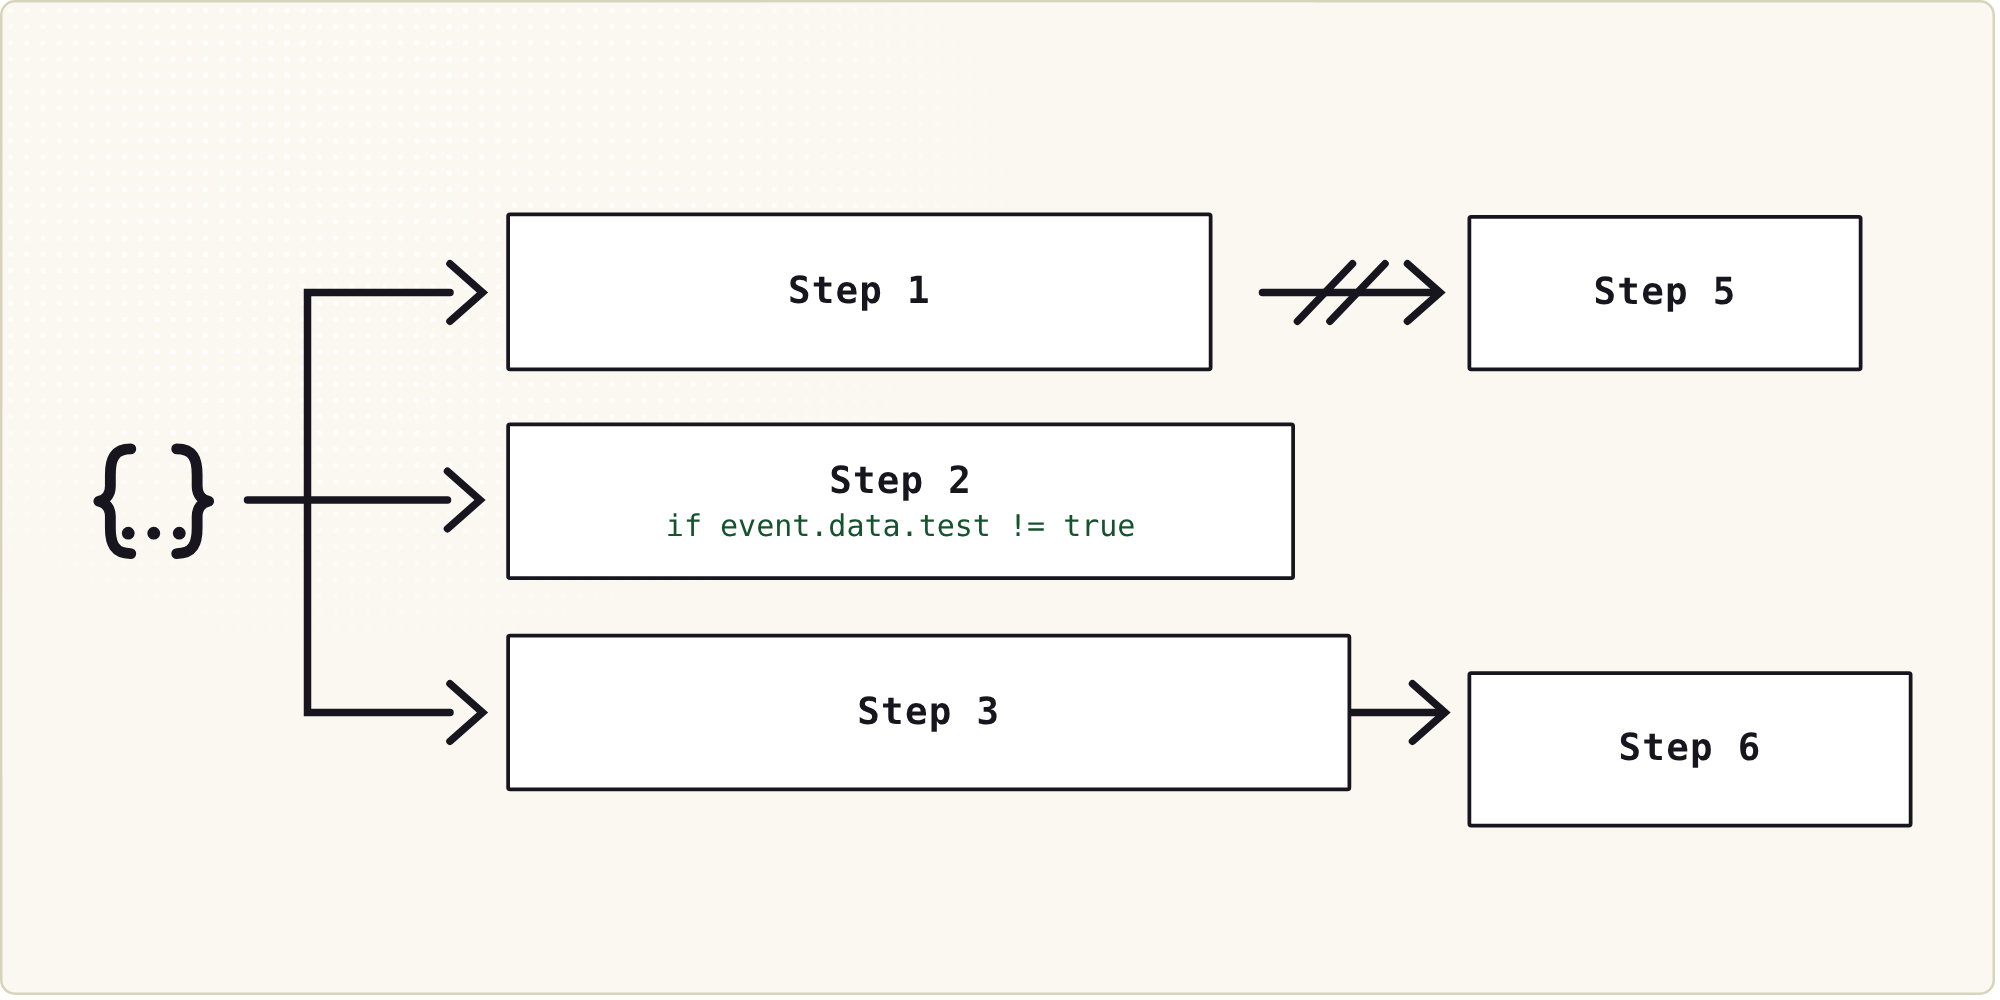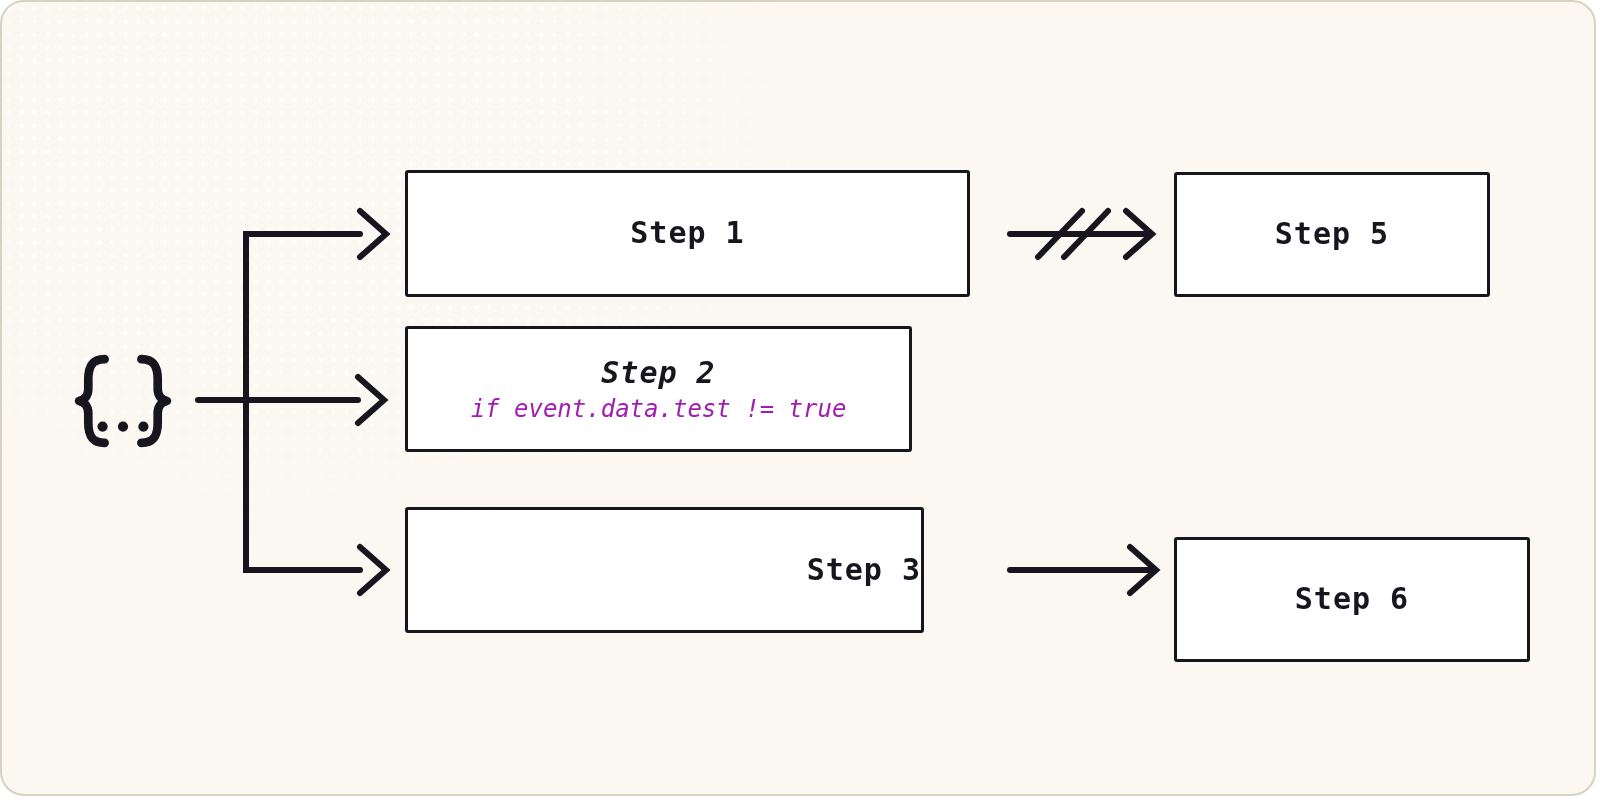--- a/index.html
+++ b/index.html
@@ -5,21 +5,21 @@
   html, body { margin: 0; padding: 0; background: #ffffff; }
   body {
     width: 1600px; height: 800px;
     font-family: "DejaVu Sans Mono", "Liberation Mono", monospace;
   }
   .card {
     position: relative;
     width: 1596px; height: 796px;
     background: #FAF8F1;
     border: 2px solid #D8D3BC;
-    border-radius: 24px;
+    border-radius: 12px;
     overflow: hidden;
     box-sizing: border-box;
   }
   .dot-texture {
     position: absolute; left: 0; top: 0;
     width: 1050px; height: 620px;
     background-image: radial-gradient(rgba(255,255,255,0.95) 2px, rgba(255,255,255,0) 2.4px);
     background-size: 13px 13px;
     pointer-events: none;
   }
@@ -54,26 +54,26 @@
   }
   .node .title {
     font-weight: bold;
     font-size: 30px;
     letter-spacing: 1px;
     color: #17161F;
     line-height: 1.15;
   }
   .node .subtitle {
     font-size: 24px;
-    color: #a21caf;
+    color: #14532d;
     line-height: 1.1;
   }
   .node-step-1 { left: 403px; top: 168px; width: 565px; height: 127px; }
-  .node-step-2 { left: 403px; top: 324px; width: 507px; height: 126px; font-style: italic; }
-  .node-step-3 { left: 403px; top: 505px; width: 519px; height: 126px; align-items: flex-end; }
+  .node-step-2 { left: 403px; top: 336px; width: 631px; height: 126px; }
+  .node-step-3 { left: 403px; top: 505px; width: 676px; height: 126px; }
   .node-step-5 { left: 1172px; top: 170px; width: 316px; height: 125px; }
   .node-step-6 { left: 1172px; top: 535px; width: 356px; height: 125px; }
 </style>
 </head>
 <body>
 
 <div class="card">
 
   <div class="dot-texture"></div>
 

